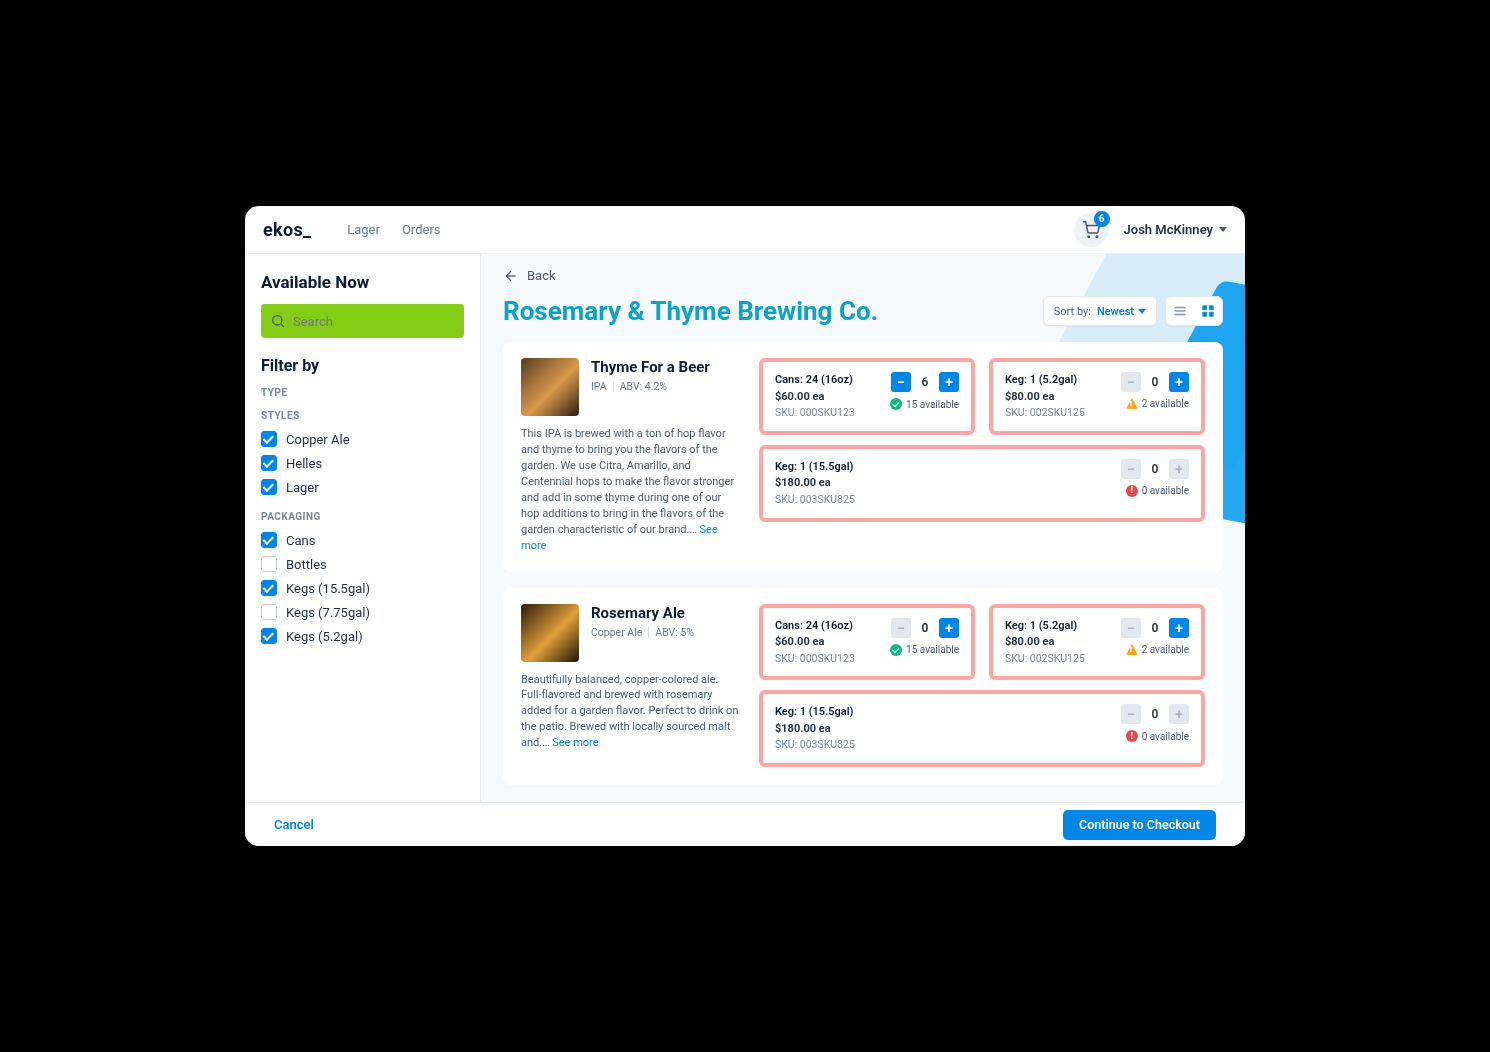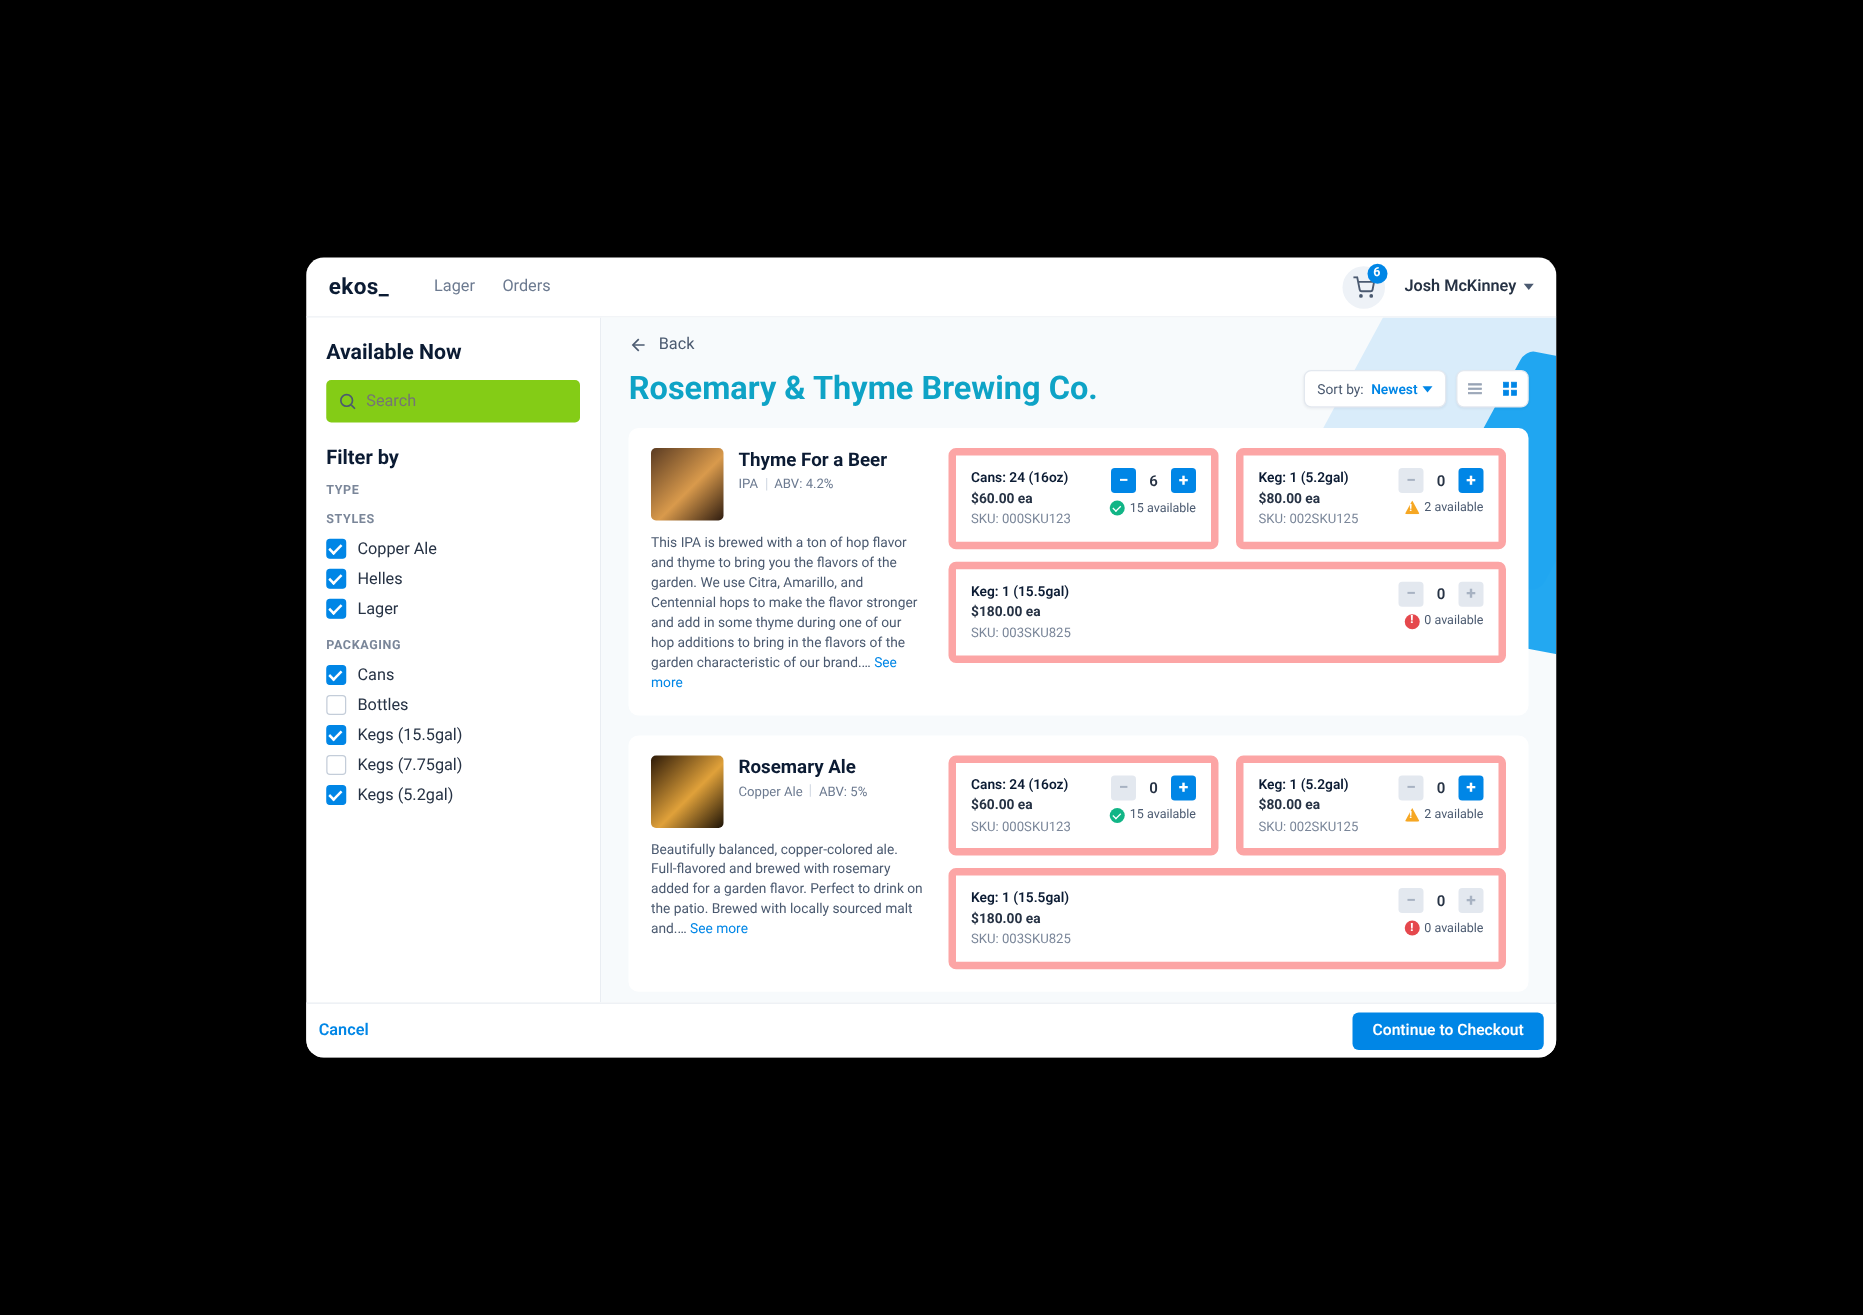--- a/index.html
+++ b/index.html
@@ -55,42 +55,42 @@
   .prod-top { display:flex; gap:12px; align-items:flex-start; margin-bottom:10px;}
   .thumb { width:58px; height:58px; border-radius:4px; background: linear-gradient(135deg,#5a3b22 0%, #d99a4c 55%, #2e1c10 100%); flex-shrink:0; }
   .thumb.ale { background: linear-gradient(135deg,#2d1a08 0%, #e0a13a 55%, #1c1206 100%);}
   .prod-name { font-size:15px; font-weight:700; color:#0b1b33; margin-bottom:4px;}
   .meta { font-size:10.5px; color:#6c7a90; display:flex; align-items:center; gap:6px;}
   .meta .sep{ width:1px; height:10px; background:#d7dde6;}
   .desc { line-height:1.45; }
   .more { color:#0086e6; }
   .variants { flex:1; display:flex; flex-direction:column; gap:10px; }
   .vrow { display:flex; gap:14px; }
-  .variant { flex:1; border:6px solid #fca5a5; border-radius:6px; padding:10px 12px; display:flex; gap:10px; position:relative; }
+  .variant { flex:1; border:4px solid #fca5a5; border-radius:6px; padding:10px 12px; display:flex; gap:10px; position:relative; }
   .v-left { flex:1; font-size:11px; color:#263244; line-height:1.5; }
   .v-left .label { font-weight:600; color:#0b1b33; }
   .v-left .sku { color:#7a8699; font-size:10.5px;}
   .v-right { width:88px; display:flex; flex-direction:column; align-items:flex-end; gap:6px; }
   .stepper { display:flex; align-items:center; gap:6px;}
   .step-btn { width:20px; height:20px; border-radius:3px; display:flex; align-items:center; justify-content:center; font-weight:bold; font-size:14px; line-height:1; color:#fff; }
   .step-btn.plus { background:#0086e6; }
   .step-btn.minus { background:#0086e6; }
   .step-btn.disabled { background:#e3e8ef; color:#a7b2c2; }
   .qty { min-width:16px; text-align:center; font-size:12px; color:#263244; font-weight:600;}
   .avail { font-size:10px; display:flex; align-items:center; gap:4px; color:#4b5a70;}
   .dot { width:12px; height:12px; border-radius:50%; display:inline-flex; align-items:center; justify-content:center; }
   .dot.ok{ background:#11b586;}
   .dot.ok::after{content:""; width:5px; height:3px; border-left:1.5px solid #fff; border-bottom:1.5px solid #fff; transform:rotate(-45deg) translate(0,-.5px);}
   .dot.warn{ width:0; height:0; border-left:6px solid transparent; border-right:6px solid transparent; border-bottom:11px solid #f6a723; border-radius:2px; position:relative;}
   .dot.warn::after{content:"!"; position:absolute; left:-2px; top:1px; color:#fff; font-size:8px; font-weight:900;}
   .dot.err{ background:#e5484d; color:#fff;}
   .dot.err::after{content:"!"; color:#fff; font-size:9px; font-weight:900; line-height:1;}
   .addcart { background:#0086e6; color:#fff; border:none; height:36px; border-radius:5px; font-weight:700; font-size:13px; width: calc(50% - 7px); cursor:pointer;}
   
-  .footer { height:44px; border-top:1px solid #e9edf2; background:#fff; display:flex; align-items:center; padding:0 10px; z-index:2;}
+  .footer { height:44px; border-top:1px solid #e9edf2; background:#fff; display:flex; align-items:center; padding:0 29px; z-index:2;}
   .cancel { color:#0086e6; font-size:13px; font-weight:600; }
   .checkout { margin-left:auto; background:#0086e6; color:#fff; border:none; height:30px; padding:0 16px; border-radius:5px; font-size:12.5px; font-weight:600; cursor:pointer;}
 </style>
 </head>
 <body>
 
 <div class="app-window">
 
   <div class="topbar">
     <div class="logo"><span>ekos_</span></div>

